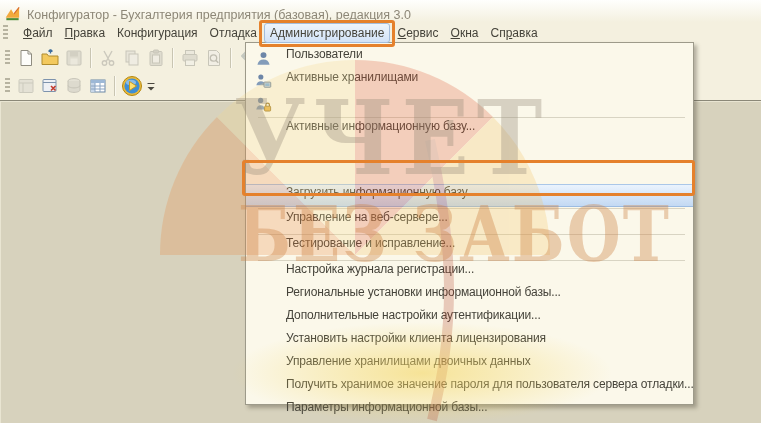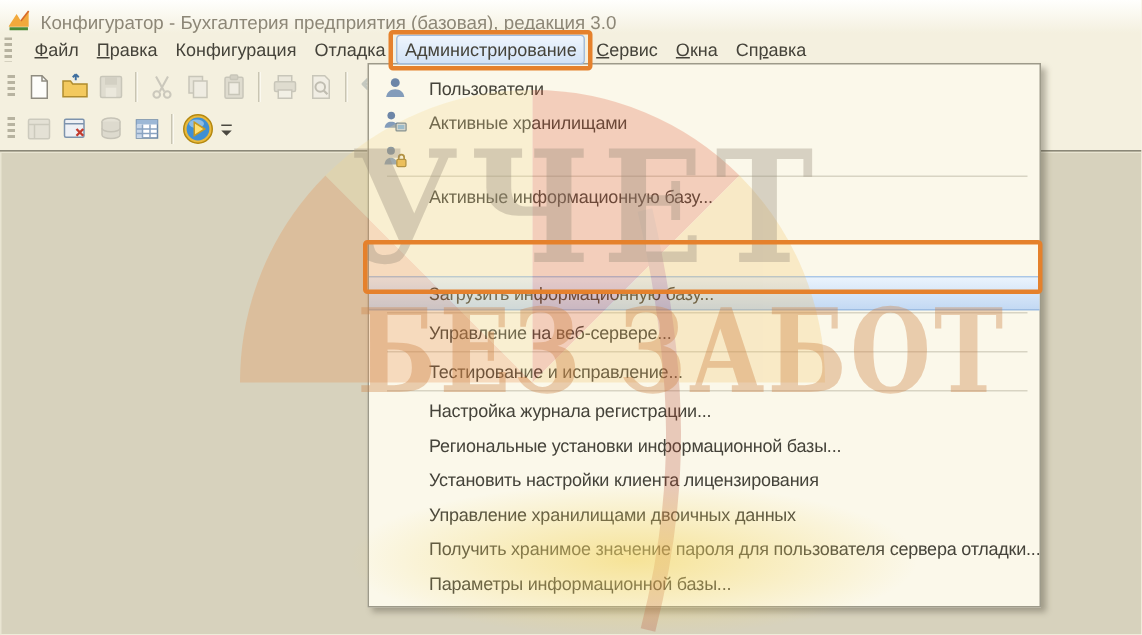--- a/index.html
+++ b/index.html
@@ -37,21 +37,21 @@
 
   
   .workspace{position:absolute;left:0;top:100px;width:761px;height:323px;
     background:#d7d2bd;border-top:1px solid #8b8878;box-sizing:border-box;
     box-shadow:inset 1px 1px 0 #e9e5d2;}
 
   
   .menu-panel{position:absolute;left:245px;top:42px;width:449px;height:363px;
     background:#fbf8ea;border:1px solid #9d9a8a;box-sizing:border-box;
     box-shadow:3px 3px 4px rgba(80,75,60,.4);padding-top:4px;z-index:30;}
-  .menu-item{height:23px;display:flex;align-items:center;position:relative;
+  .menu-item{height:23px;display:flex;position:relative;
     padding-left:40px;font-size:12px;letter-spacing:-.15px;color:#45433a;
     white-space:nowrap;overflow:hidden;cursor:default;}
   .menu-item .mi-icon{position:absolute;left:9px;top:3px;width:17px;height:17px;}
   .menu-item.highlight{
     background:linear-gradient(#eaf3fd,#c3d9f3);
     border-top:1px solid #aac7e8;border-bottom:1px solid #9cbce2;box-sizing:border-box;margin-top:42px;}
   .menu-sep{height:1px;background:#d8d4c3;margin:1px 8px 1px 12px;}
 
   
   .watermark{position:absolute;left:0;top:0;width:761px;height:303px;pointer-events:none;z-index:50;}
@@ -289,20 +289,23 @@
         <div class="menu-sep"></div>
         <div class="menu-item">
           <span class="mi-label">Тестирование и исправление...</span>
         </div>
         <div class="menu-sep"></div>
         <div class="menu-item">
           <span class="mi-label">Настройка журнала регистрации...</span>
         </div>
         <div class="menu-item">
           <span class="mi-label">Региональные установки информационной базы...</span>
+        </div>
+        <div class="menu-item">
+          <span class="mi-label">Дополнительные настройки аутентификации...</span>
         </div>
         <div class="menu-item">
           <span class="mi-label">Установить настройки клиента лицензирования</span>
         </div>
         <div class="menu-item">
           <span class="mi-label">Управление хранилищами двоичных данных</span>
         </div>
         <div class="menu-item">
           <span class="mi-label">Получить хранимое значение пароля для пользователя сервера отладки...</span>
         </div>

